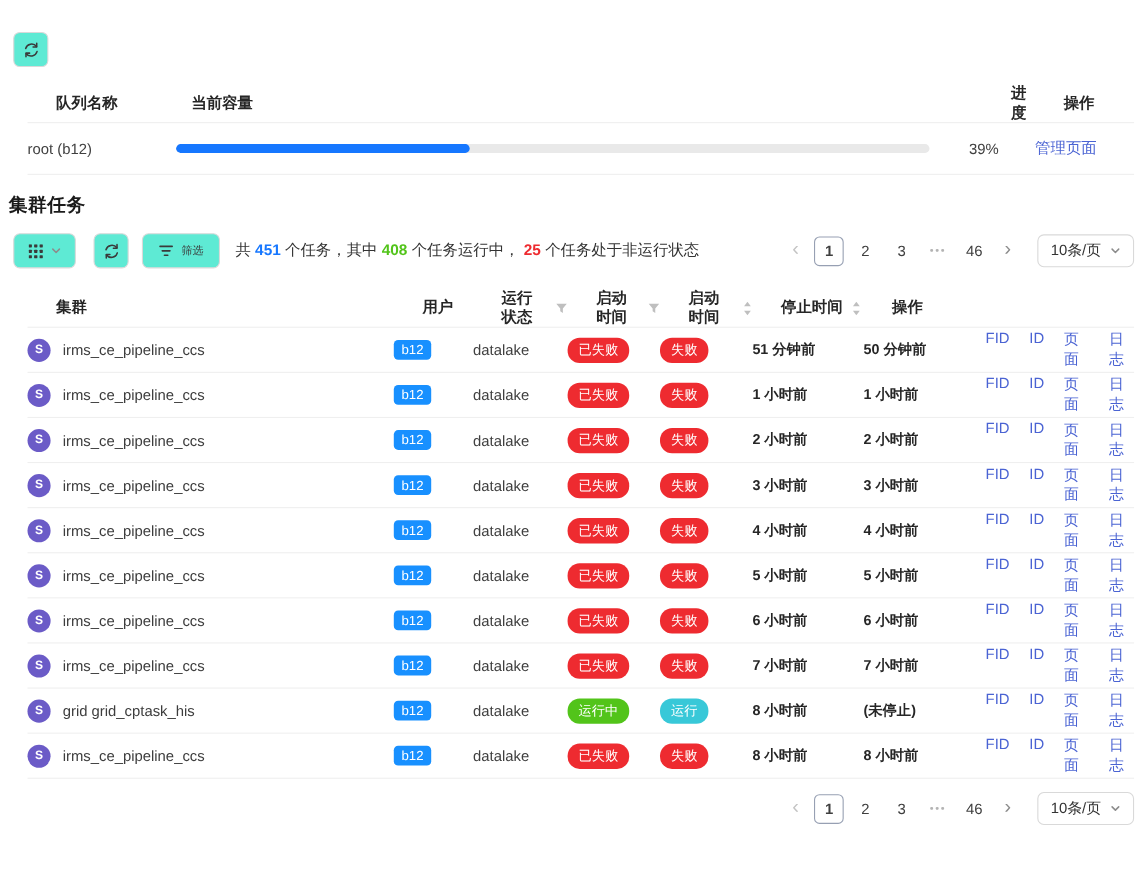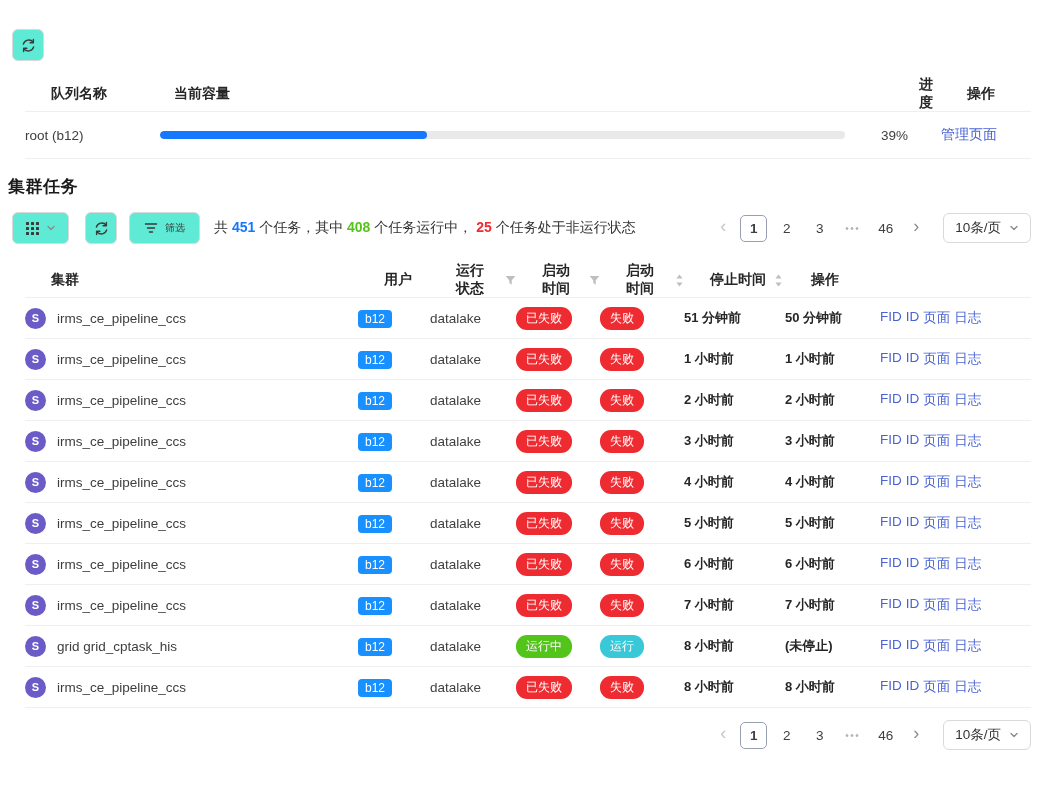--- a/index.html
+++ b/index.html
@@ -68,21 +68,21 @@
     font-size:11px; font-weight:600; display:flex; align-items:center; justify-content:center; flex:none; }
   .task-name { font-size:13.5px; color:#3d3d3d; }
   .cluster-badge { display:inline-block; background:var(--accent-blue); color:#fff; font-size:12px;
     padding:2px 7px; border-radius:4px; font-weight:500; }
   .badge { display:inline-block; color:#fff; font-size:12px; padding:3px 10px; border-radius:11px; }
   .badge.error { background:var(--error-red); }
   .badge.success { background:var(--success-green); }
   .badge.info { background:var(--info-cyan); }
   .user-cell { font-size:13.5px; color:#404040; }
   .time-cell { font-size:13px; font-weight:600; color:#262626; }
-  .actions-cell { display:flex; gap:4px; }
+  .actions-cell { display:flex; gap:18px;margin-left:16px; }
   .actions-cell a { color:var(--link); font-size:13.5px; cursor:pointer; text-decoration:none; }
 </style>
 </head>
 <body>
 
 <div class="page">
 
 
   <button class="icon-btn sq top-refresh">
     <span class="icon">

